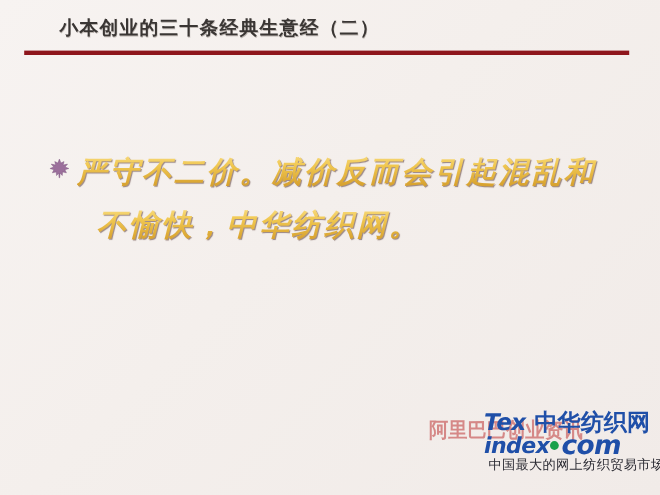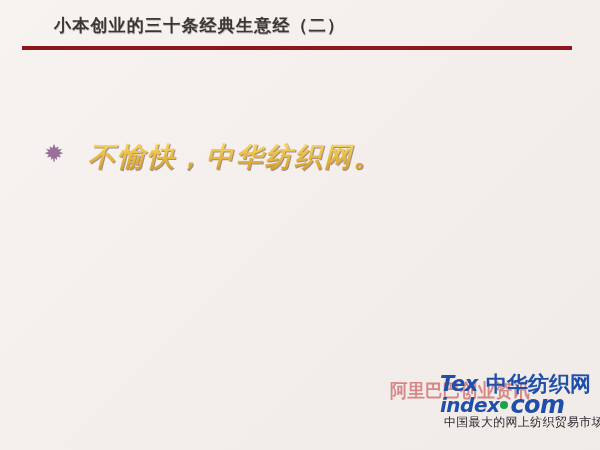--- a/index.html
+++ b/index.html
@@ -211,20 +211,21 @@
         <svg width="20" height="20" viewBox="0 0 20 20" aria-hidden="true">
           <path d="M10 1.6 L11.4 5.2 L14.2 3.9 L13.4 7.0 L17.4 6.2 L15.2 8.8
                    L18.6 10.2 L15.0 11.3 L16.4 14.1 L12.9 13.3 L12.6 16.6
                    L10.6 14.4 L10.3 18.6 L9.7 18.6 L9.4 14.4 L7.4 16.6
                    L7.1 13.3 L3.6 14.1 L5.0 11.3 L1.4 10.2 L4.8 8.8
                    L2.6 6.2 L6.6 7.0 L5.8 3.9 L8.6 5.2 Z" fill="#9b6f9b" stroke="#7d5680" stroke-width="0.4"></path>
         </svg>
       </span>
 
       <div id="body-lines">
+        <div class="body-line">严守不二价。减价反而会引起混乱和</div>
         <div class="body-line indent">不愉快，中华纺织网。</div>
       </div>
 
     </div>
   </div>
 
   <div id="watermark-area">
 
     <div id="watermark-alibaba">阿里巴巴创业资讯</div>
 

